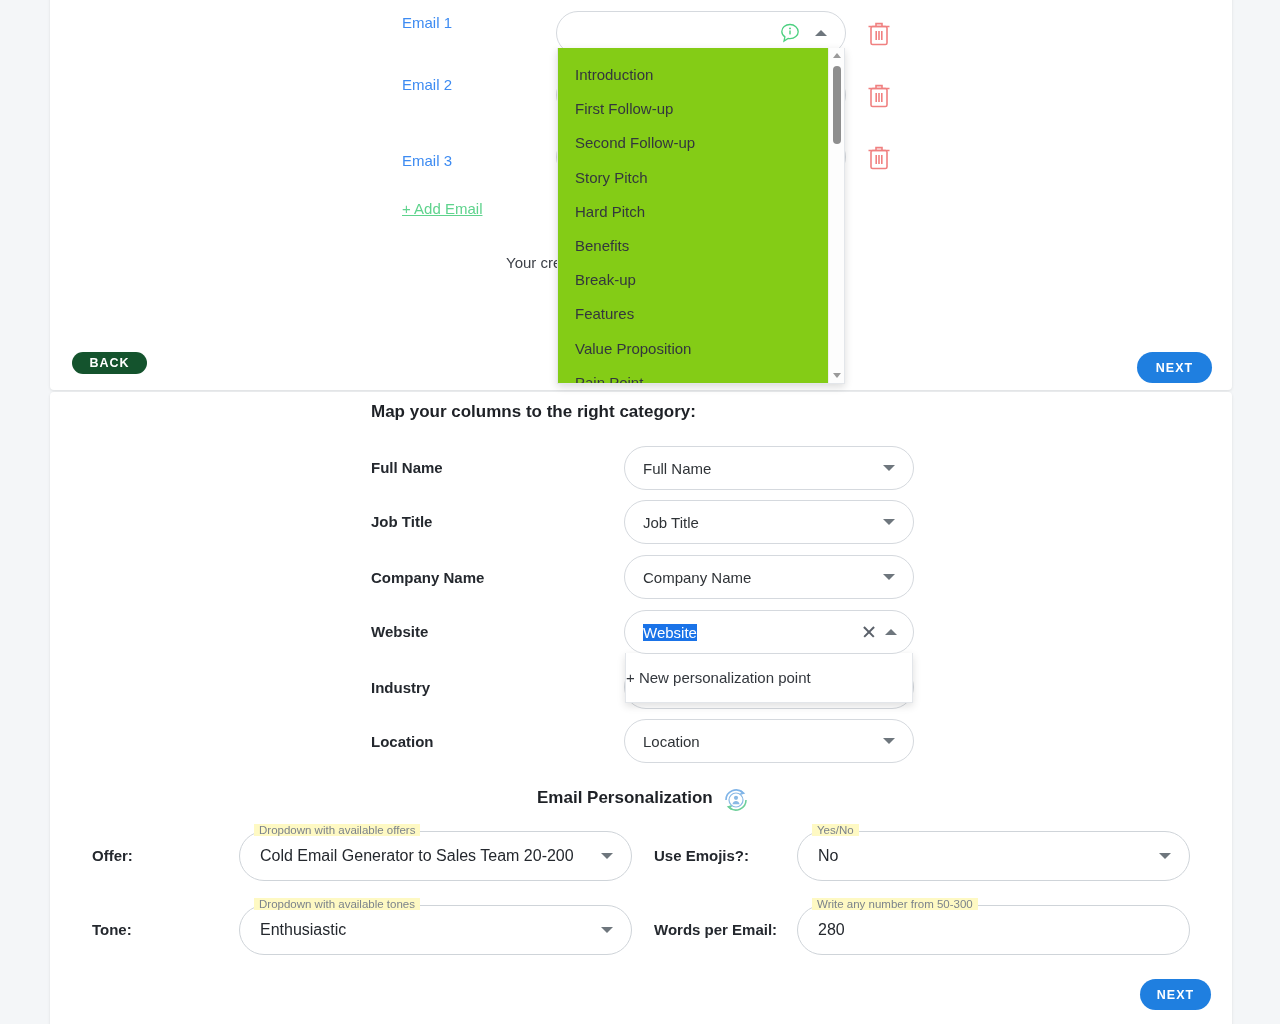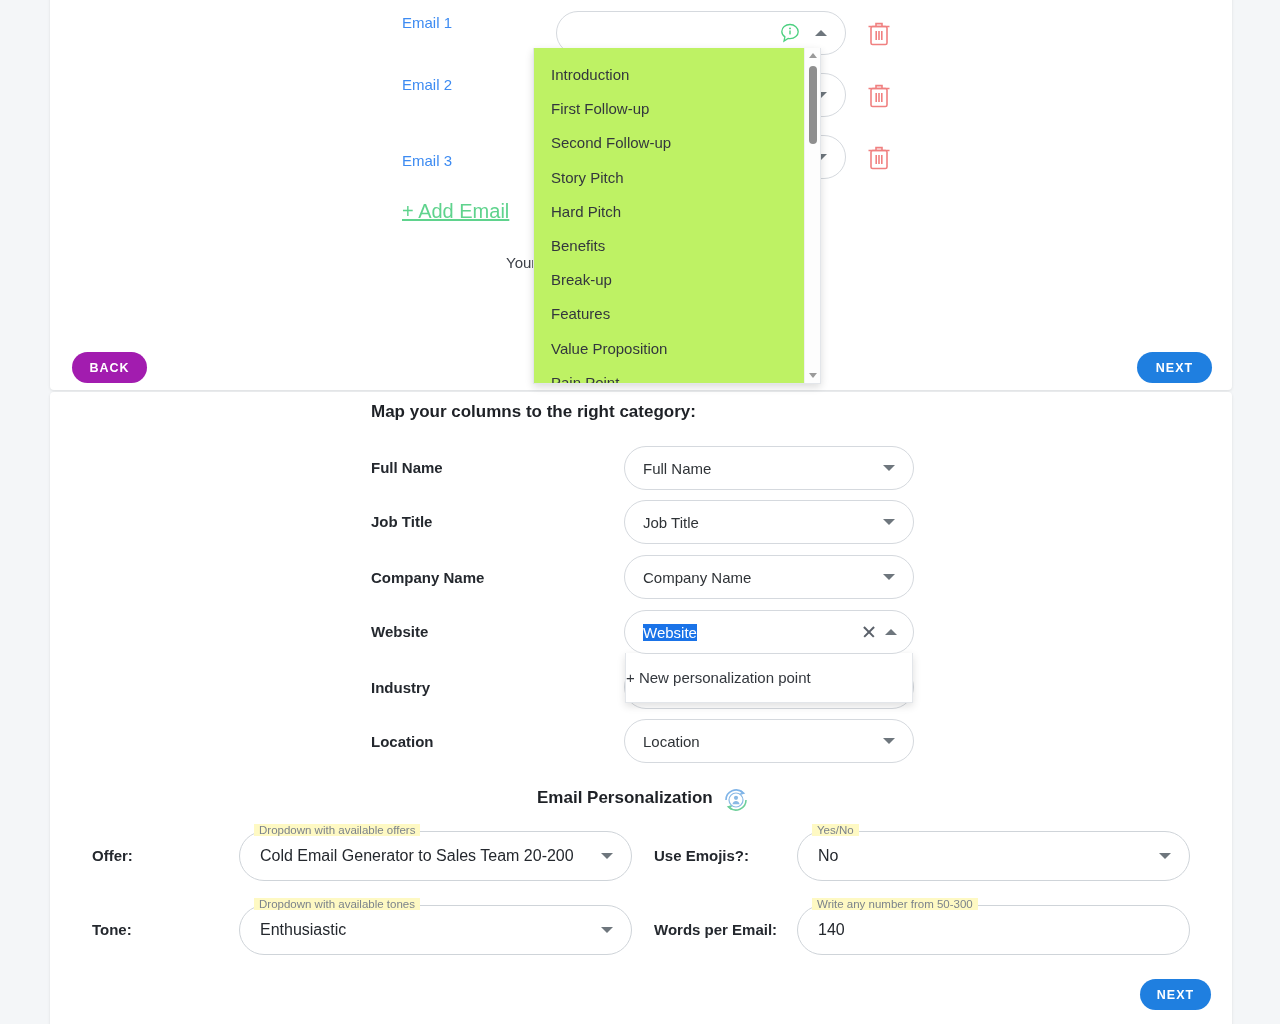--- a/index.html
+++ b/index.html
@@ -62,43 +62,43 @@
   .trash {
     position: absolute;
     width: 26px; height: 28px;
     cursor: pointer;
   }
 
   .add-email {
     position: absolute;
     left: 402px;
     top: 200px;
-    font-size: 20px;
+    font-size: 15px;
     color: #5fd38d;
     text-decoration: underline;
     cursor: pointer;
   }
 
   .credits-text {
     position: absolute;
     left: 506px;
     top: 254px;
     font-size: 15px;
     color: #3d4148;
     white-space: nowrap;
   }
 
   
   #email-dropdown {
     position: absolute;
-    left: 533px;
+    left: 557px;
     top: 48px;
     width: 288px;
     height: 336px;
-    background: #bef264;
+    background: #84cc16;
     border: 1px solid #e3e6ea;
     border-top: none;
     box-shadow: 0 3px 8px rgba(0,0,0,0.14);
     overflow: hidden;
     z-index: 40;
   }
   #email-dropdown .opt {
     height: 34.2px;
     line-height: 34.2px;
     padding-left: 17px;
@@ -135,21 +135,21 @@
     position: absolute;
     border: none;
     border-radius: 20px;
     color: #fff;
     font-size: 12.5px;
     font-weight: bold;
     letter-spacing: 1px;
     cursor: pointer;
     font-family: "Liberation Sans", sans-serif;
   }
-  #back-button { left: 72px; top: 352px; width: 75px; height: 31px; background: #a21caf; }
+  #back-button { left: 72px; top: 352px; width: 75px; height: 22px; background: #14532d; }
   #next-button-top { left: 1137px; top: 352px; width: 75px; height: 31px; background: #1f7fe0; }
   #next-button-bottom { left: 1140px; top: 979px; width: 71px; height: 31px; background: #1f7fe0; }
 
   
   #map-title {
     position: absolute;
     left: 371px; top: 402px;
     font-size: 17px; font-weight: bold; color: #1e2126;
   }
   .map-label {
@@ -394,18 +394,18 @@
   </div>
 
   <div class="outlined" style="left:239px; top:905px; width:393px;">
     <span class="legend">Dropdown with available tones</span>
     <span class="val">Enthusiastic</span>
     <span class="caret down"></span>
   </div>
 
   <div class="outlined" style="left:797px; top:905px; width:393px;justify-content:center;">
     <span class="legend">Write any number from 50-300</span>
-    <span class="val">140</span>
+    <span class="val">280</span>
   </div>
 
   <button class="btn" id="next-button-bottom">NEXT</button>
 
 </div>
 
 </body></html>

